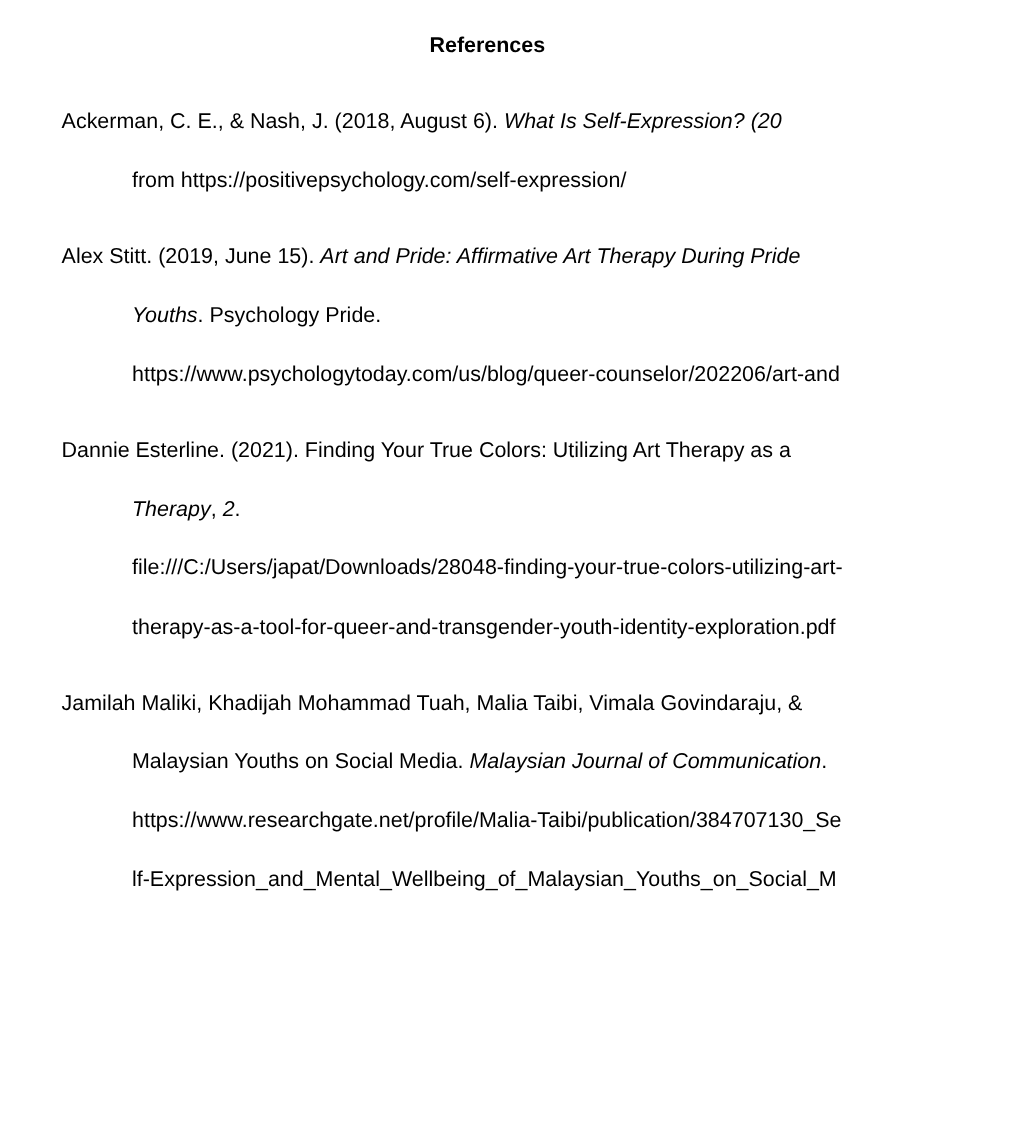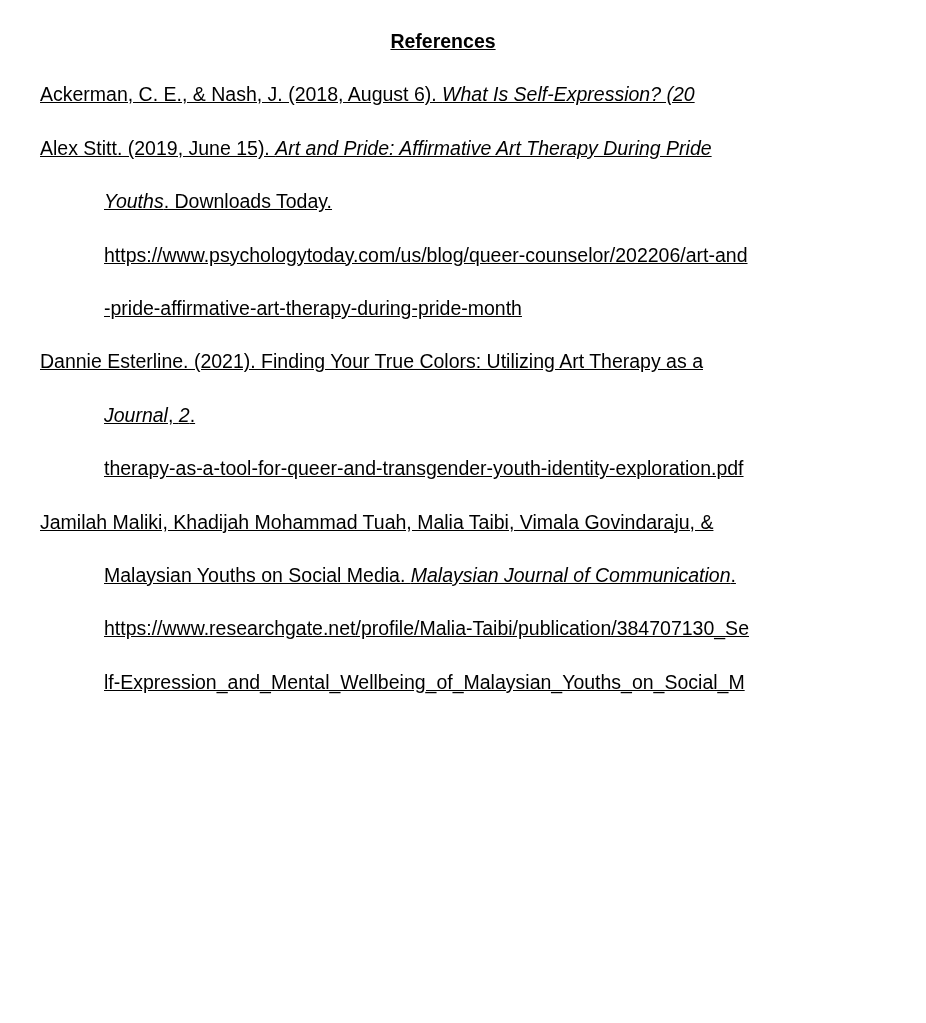--- a/index.html
+++ b/index.html
@@ -15,61 +15,61 @@
     background: var(--page-bg, #ffffff);
     color: var(--text-color, #000000);
     padding: 15px 0 0 40px;
     overflow: hidden;
     font-family: "Liberation Sans", sans-serif;
     font-size: 19.5px;
     line-height: 53.4px;
   }
   .content {
     width: 806px;
-    text-decoration: underline;
   }
   .doc-title {
     margin: 0;
     font-size: 19.5px;
     font-weight: 700;
     text-align: center;
     line-height: 53.4px;
   }
   .entry {
-    margin: 0;
+    margin: 16px;
   }
   .line {
     white-space: nowrap;
   }
   .line.cont {
     padding-left: 64px;
   }
   .it {
     font-style: italic;
   }
 </style>
 </head>
 <body>
 
 <div class="page" style="--text-color: #000000; --page-bg: #ffffff;">
   <div class="content">
     <h1 class="doc-title">References</h1>
     <div id="reference-list">
         <div class="entry">
           <div class="line"><span class="rg">Ackerman, C. E., &amp; Nash, J. (2018, August 6). </span><span class="it">What Is Self-Expression? (20</span></div>
+          <div class="line cont"><span class="rg">from https://positivepsychology.com/self-expression/</span></div>
         </div>
         <div class="entry">
           <div class="line"><span class="rg">Alex Stitt. (2019, June 15). </span><span class="it">Art and Pride: Affirmative Art Therapy During Pride</span></div>
-          <div class="line cont"><span class="it">Youths</span><span class="rg">. Downloads Today.</span></div>
+          <div class="line cont"><span class="it">Youths</span><span class="rg">. Psychology Pride.</span></div>
           <div class="line cont"><span class="rg">https://www.psychologytoday.com/us/blog/queer-counselor/202206/art-and</span></div>
-          <div class="line cont"><span class="rg">-pride-affirmative-art-therapy-during-pride-month</span></div>
         </div>
         <div class="entry">
           <div class="line"><span class="rg">Dannie Esterline. (2021). Finding Your True Colors: Utilizing Art Therapy as a</span></div>
-          <div class="line cont"><span class="it">Journal</span><span class="rg">, </span><span class="it">2</span><span class="rg">.</span></div>
+          <div class="line cont"><span class="it">Therapy</span><span class="rg">, </span><span class="it">2</span><span class="rg">.</span></div>
+          <div class="line cont"><span class="rg">file:///C:/Users/japat/Downloads/28048-finding-your-true-colors-utilizing-art-</span></div>
           <div class="line cont"><span class="rg">therapy-as-a-tool-for-queer-and-transgender-youth-identity-exploration.pdf</span></div>
         </div>
         <div class="entry">
           <div class="line"><span class="rg">Jamilah Maliki, Khadijah Mohammad Tuah, Malia Taibi, Vimala Govindaraju, &amp;</span></div>
           <div class="line cont"><span class="rg">Malaysian Youths on Social Media. </span><span class="it">Malaysian Journal of Communication</span><span class="rg">.</span></div>
           <div class="line cont"><span class="rg">https://www.researchgate.net/profile/Malia-Taibi/publication/384707130_Se</span></div>
           <div class="line cont"><span class="rg">lf-Expression_and_Mental_Wellbeing_of_Malaysian_Youths_on_Social_M</span></div>
         </div>
       </div>
   </div>

